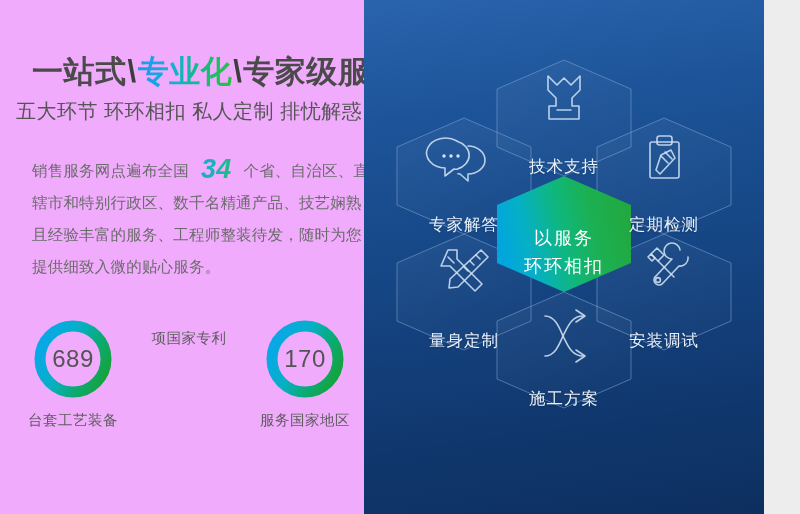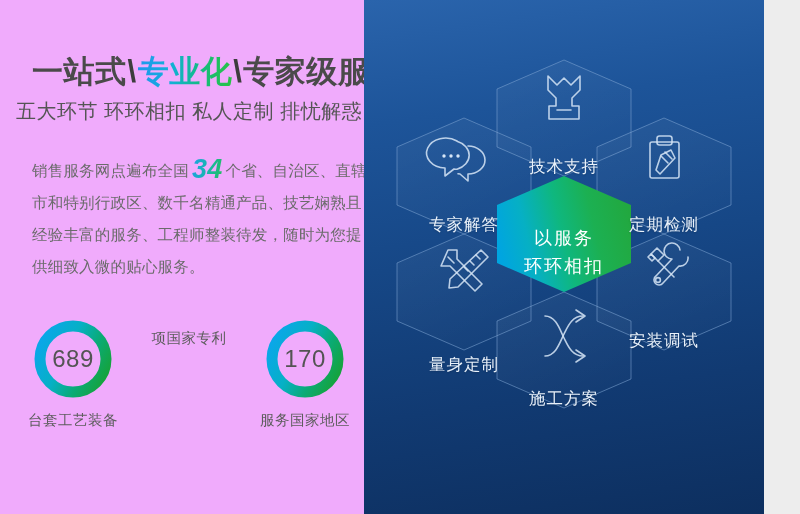--- a/index.html
+++ b/index.html
@@ -73,21 +73,21 @@
     font-size: 15.5px;
     color: #6b6b6b;
     line-height: 32px;
     letter-spacing: 0.2px;
   }
   .body-copy .num34 {
     font-size: 27px;
     font-style: italic;
     font-weight: bold;
     line-height: 1;
-    padding: 0 3px;
+    padding: 0 12px;
     background: linear-gradient(100deg, #1f9bef 0%, #18b6b0 50%, #25c04c 100%);
     -webkit-background-clip: text;
     background-clip: text;
     color: transparent;
     -webkit-text-fill-color: transparent;
     vertical-align: -2px;
   }
 
   .stats {
     position: absolute;
@@ -309,20 +309,20 @@
 
       <g>
         <polygon points="200,176 267,205 267,263 200,292 133,263 133,205" fill="url(#centerGrad)"></polygon>
       </g>
     </svg>
 
     <div class="hex-label" style="left:200px; top:156px;">技术支持</div>
     <div class="hex-label" style="left:300px; top:214px;">定期检测</div>
     <div class="hex-label" style="left:300px; top:330px;">安装调试</div>
     <div class="hex-label" style="left:200px; top:388px;">施工方案</div>
-    <div class="hex-label" style="left:100px; top:330px;margin-top:24px;">量身定制</div>
+    <div class="hex-label" style="left:100px; top:330px;">量身定制</div>
     <div class="hex-label" style="left:100px; top:214px;">专家解答</div>
 
     <div class="center-label" style="left:200px; top:226px;">以服务</div>
     <div class="center-label" style="left:200px; top:254px;">环环相扣</div>
 
   </div>
 </div>
 
 </body></html>

